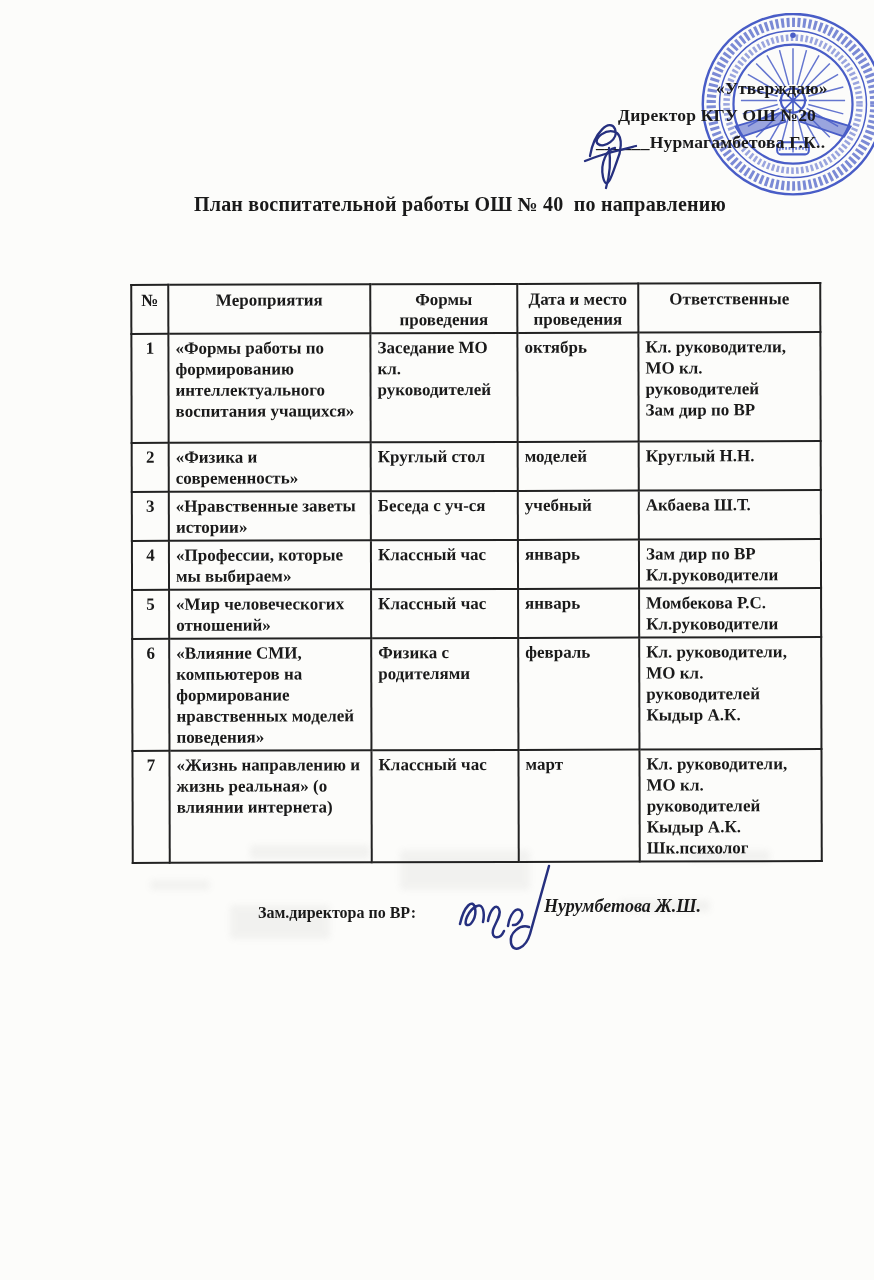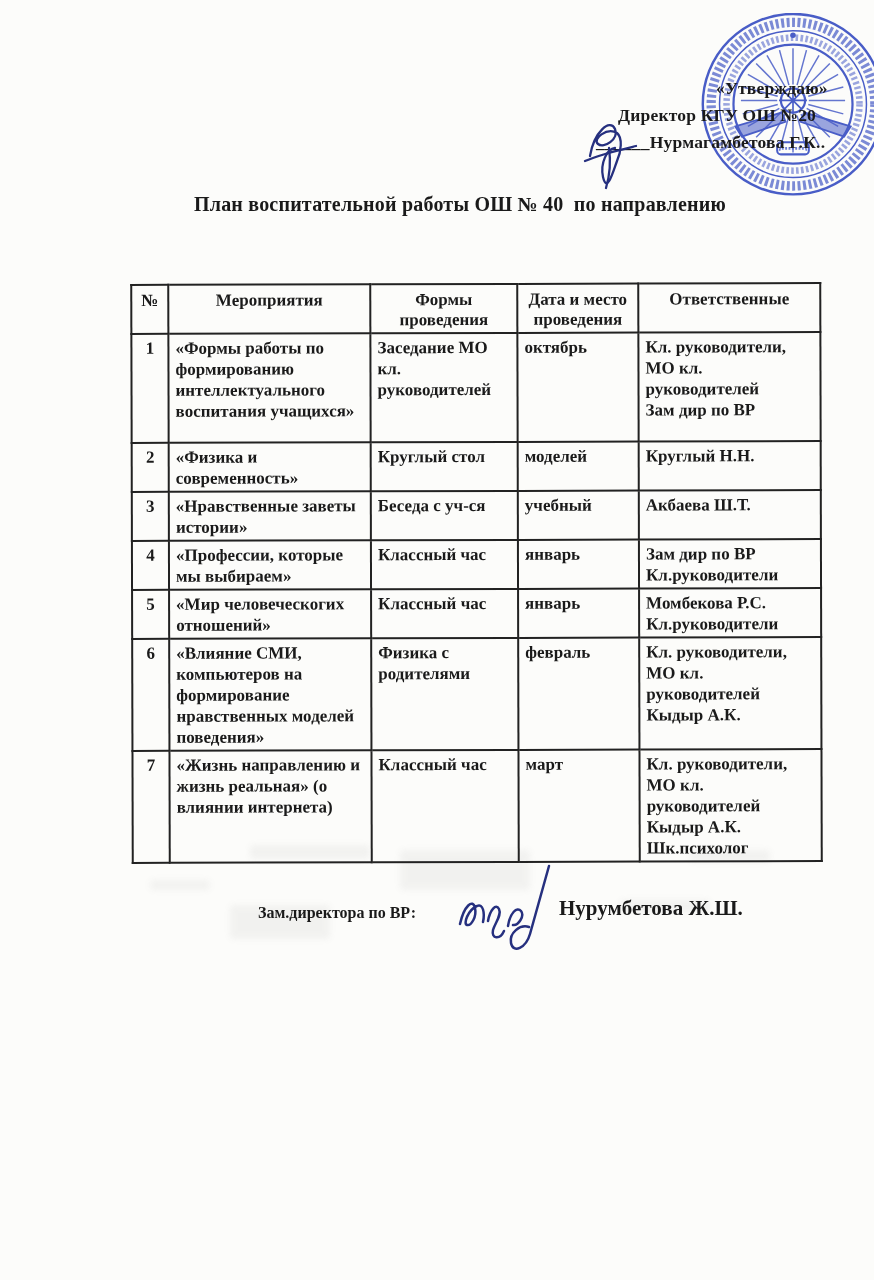--- a/index.html
+++ b/index.html
@@ -35,21 +35,21 @@
   table.plan td, table.plan th{
     border:2px solid #222; vertical-align:top;
     font-size:17px; line-height:21px; font-weight:bold;
     padding:3px 6px 2px 6px; white-space:pre-wrap; overflow:hidden;
   }
   table.plan th{text-align:center; vertical-align:top; line-height:20px; padding-top:5px;}
   td.num{text-align:center; padding-left:2px; padding-right:2px;}
 
   
   .footer-label{position:absolute; left:258px; top:872px; font-size:16px; z-index:2;margin-top:32px;}
-  .footer-name{position:absolute; left:559px; top:896px; font-size:21px; z-index:2;}
+  .footer-name{position:absolute; left:544px; top:896px; font-size:18px; z-index:2;font-style:italic;}
   .sig-deputy{position:absolute; left:452px; top:860px; width:118px; height:102px; z-index:3;}
 </style>
 </head>
 <body>
 
 <div class="page">
 
   <div class="artifact" style="left:250px;top:845px;width:120px;height:14px;"></div>
   <div class="artifact" style="left:400px;top:850px;width:130px;height:40px;"></div>
   <div class="artifact" style="left:690px;top:850px;width:80px;height:12px;"></div>

